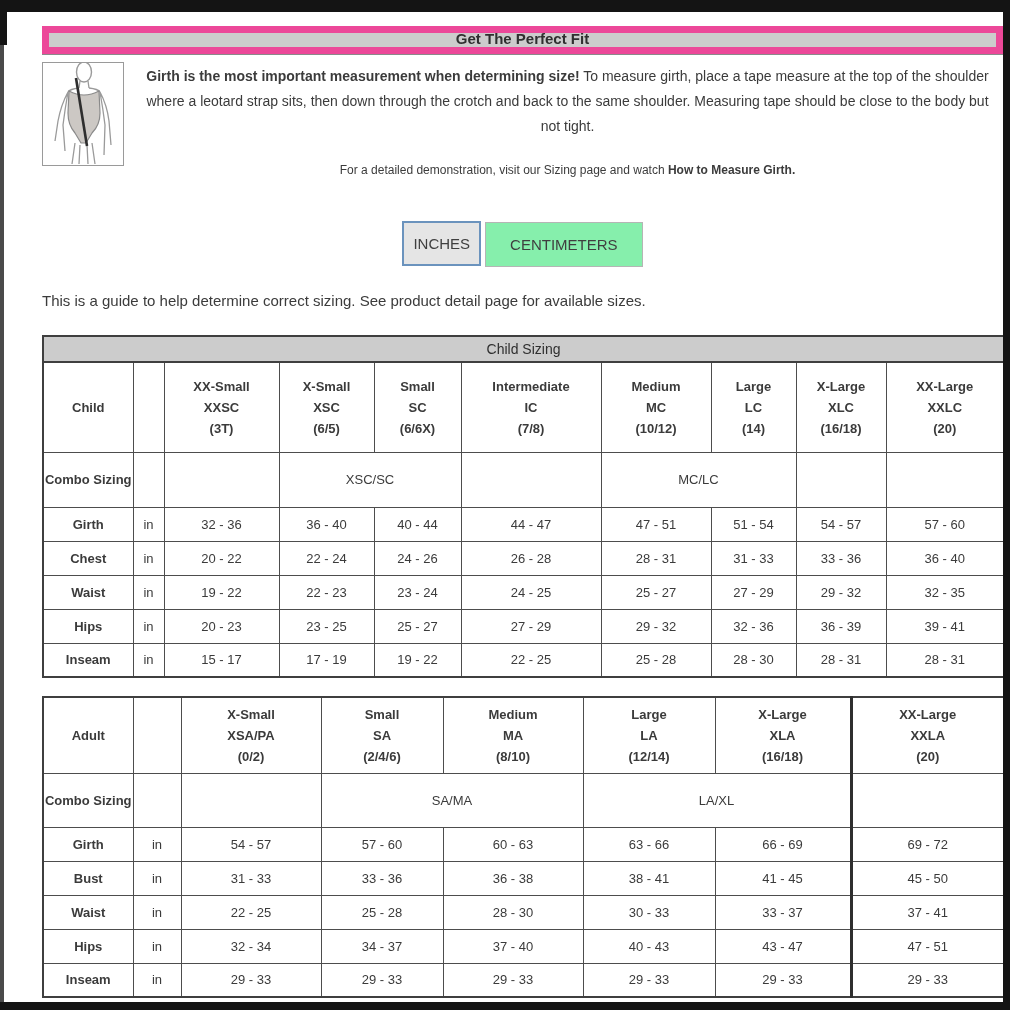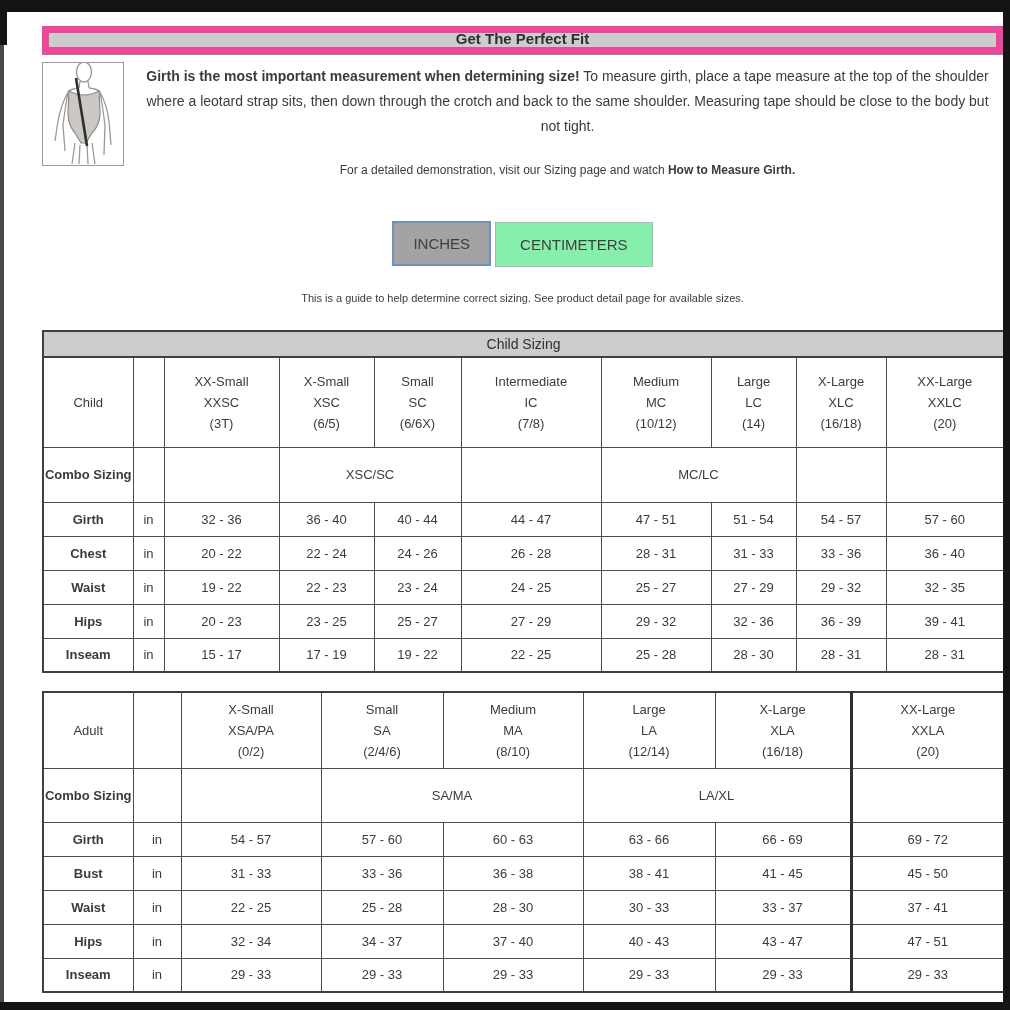--- a/index.html
+++ b/index.html
@@ -23,31 +23,31 @@
   }
 
   .intro-row { display:flex; margin-top:8px;justify-content:flex-end; }
   .figure-box { width:82px; height:104px; border:1px solid #9a9a9a; flex:0 0 auto; background:#fff; }
   .intro-col { flex:1; padding:0 4px 0 12px; }
   .intro-text { font-size:14px; line-height:25px; text-align:center; margin-top:2px; }
   .demo-line { font-size:12px; text-align:center; margin-top:24px; }
 
   .unit-row { display:flex; justify-content:center; align-items:flex-start; margin-top:44px; gap:4px; }
   .btn { font-family:"Liberation Sans", sans-serif; font-size:15px; color:#3f3f3f; cursor:pointer; }
-  .btn-inches { background:#a3a3a3; border:2px solid #6b93bd; padding:12px 19px; }
+  .btn-inches { background:#e5e5e5; border:2px solid #6b93bd; padding:12px 9px; }
   .btn-cm { background:#86efac; border:1px solid #b5b5b5; padding:13px 24px; margin-top:1px; }
 
-  .guide-note { text-align:center; font-size:11px; margin-top:25px; color:#3b3b3b; }
+  .guide-note { text-align:left; font-size:15px; margin-top:25px; color:#3b3b3b; }
 
   table { border-collapse:collapse; table-layout:fixed; width:961px; }
   .tbl { margin-top:26px; border:2px solid #3f3f3f; }
   .tbl-adult { margin-top:18px; }
   td { border:1px solid #4d4d4d; text-align:center; vertical-align:middle; font-size:13px; color:#3b3b3b; }
   tr.title-row td { background:#cccccc; font-weight:normal; font-size:14px; height:26px; border-bottom:2px solid #3f3f3f; color:#2f2f2f; }
-  tr.head-row td { font-weight:normal; height:90px; line-height:21px; }
+  tr.head-row td { font-weight:bold; height:90px; line-height:21px; }
   .tbl-adult tr.head-row td { height:76px; }
   tr.combo-row td { height:55px; }
   .tbl-adult tr.combo-row td { height:54px; }
   tr.data-row td { height:34px; }
   td.row-label { font-weight:bold; }
   .tbl-adult td.thick-left { border-left:3px solid #2f2f2f; }
 </style>
 </head>
 <body>
 

